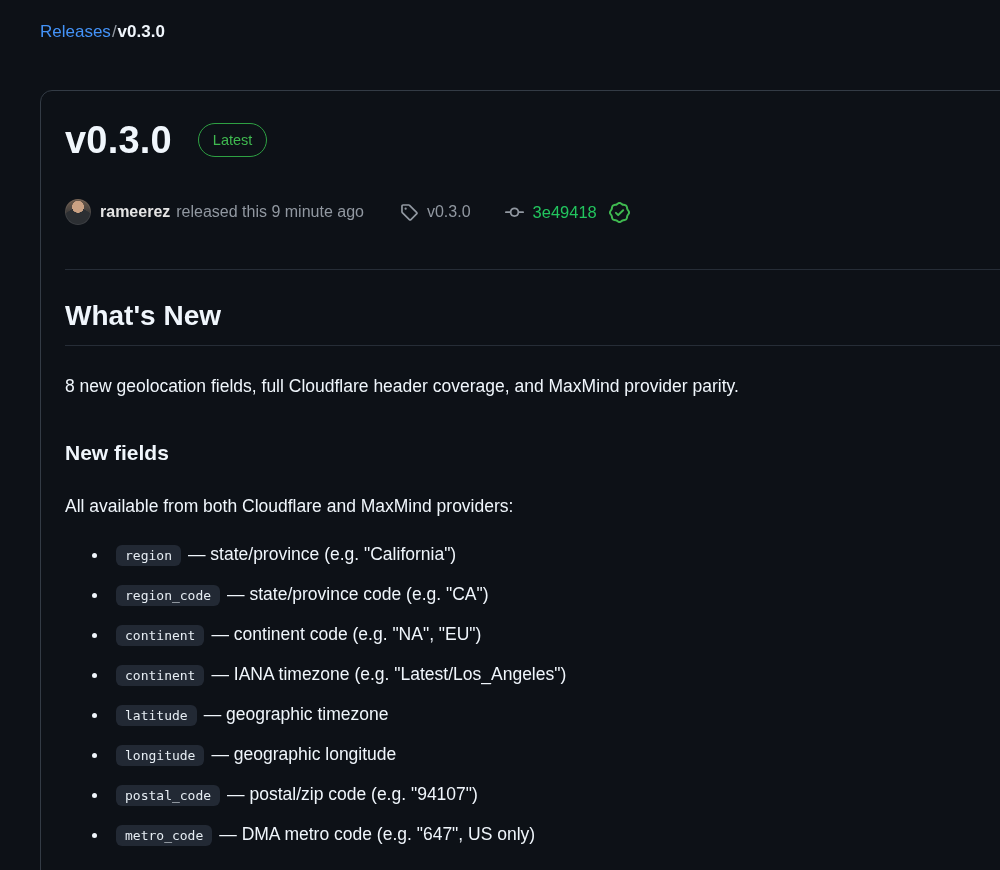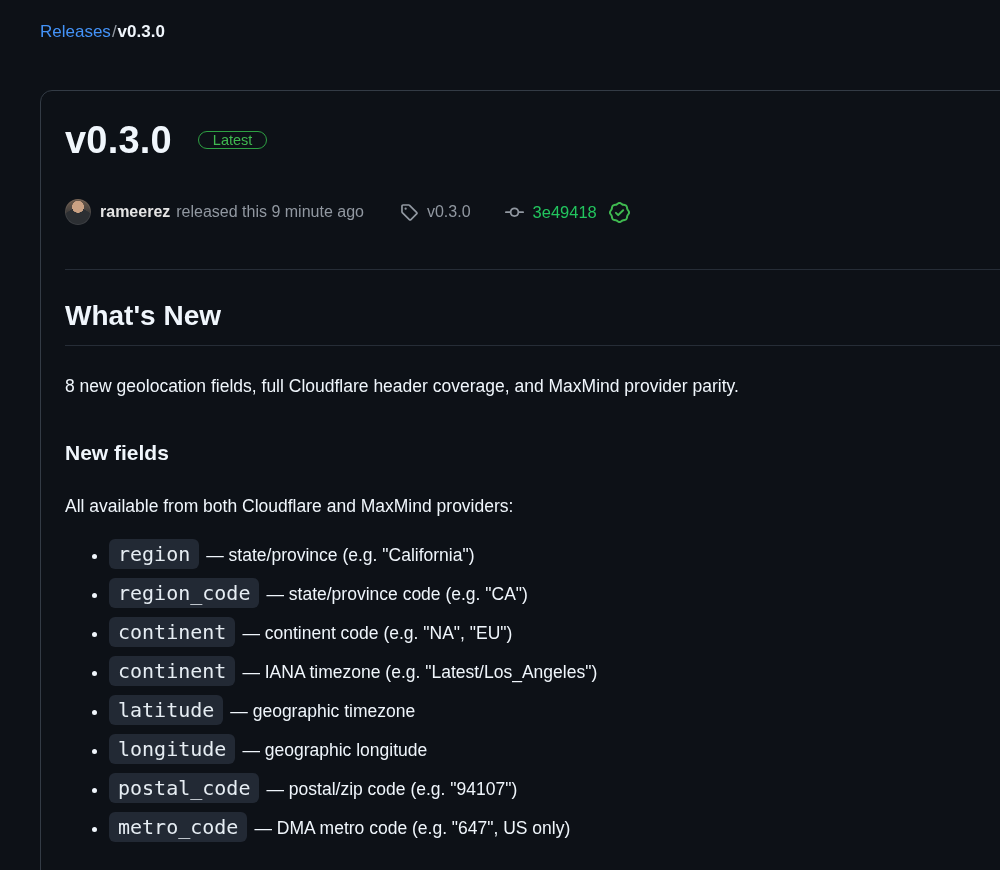--- a/index.html
+++ b/index.html
@@ -31,21 +31,21 @@
     padding: 26px 24px 24px 24px;
   }
 
   .title-row { display: flex; align-items: center; gap: 26px; }
   .release-title {
     font-size: 38px; font-weight: 700; line-height: 46px; color: #f0f6fc;
     letter-spacing: 0.2px;
   }
   .latest-badge {
     display: inline-flex; align-items: center; justify-content: center;
-    height: 18px; padding: 0 14px;
+    height: 34px; padding: 0 14px;
     border: 1px solid #2ea043; border-radius: 999px;
     color: #3fb950; font-size: 14.5px; font-weight: 500;
     background: transparent; cursor: pointer; text-decoration: none;
   }
 
   
   .meta-row {
     margin-top: 36px; display: flex; align-items: center;
     font-size: 16px; color: #9198a1;
   }
@@ -81,26 +81,27 @@
   .md-intro { margin-top: 27px; font-size: 17.5px; line-height: 26px; color: #f0f6fc; }
   .md-h3 { margin-top: 40px; font-size: 21px; font-weight: 700; line-height: 27px; color: #f0f6fc; }
   .md-list-intro { margin-top: 27px; font-size: 17.5px; line-height: 26px; color: #f0f6fc; }
 
   ul.field-list { margin-top: 22px; padding-left: 44px; list-style: disc; }
   ul.field-list li {
     margin: 12px 0; font-size: 17.5px; line-height: 26px; color: #f0f6fc;
   }
   code.field-code {
     font-family: "DejaVu Sans Mono", "Liberation Mono", monospace;
-    font-size: 20px;
+    font-size: 13px;
     background: #222934;
     color: #e6edf3;
     padding: 3px 9px;
     border-radius: 6px;
     white-space: nowrap;
+    margin-left: 7px;
   }
   .field-desc { margin-left: 7px; }
 </style>
 </head>
 <body>
 
 <div class="page">
 
   <nav class="breadcrumb">
     <a class="crumb-link">Releases</a>

